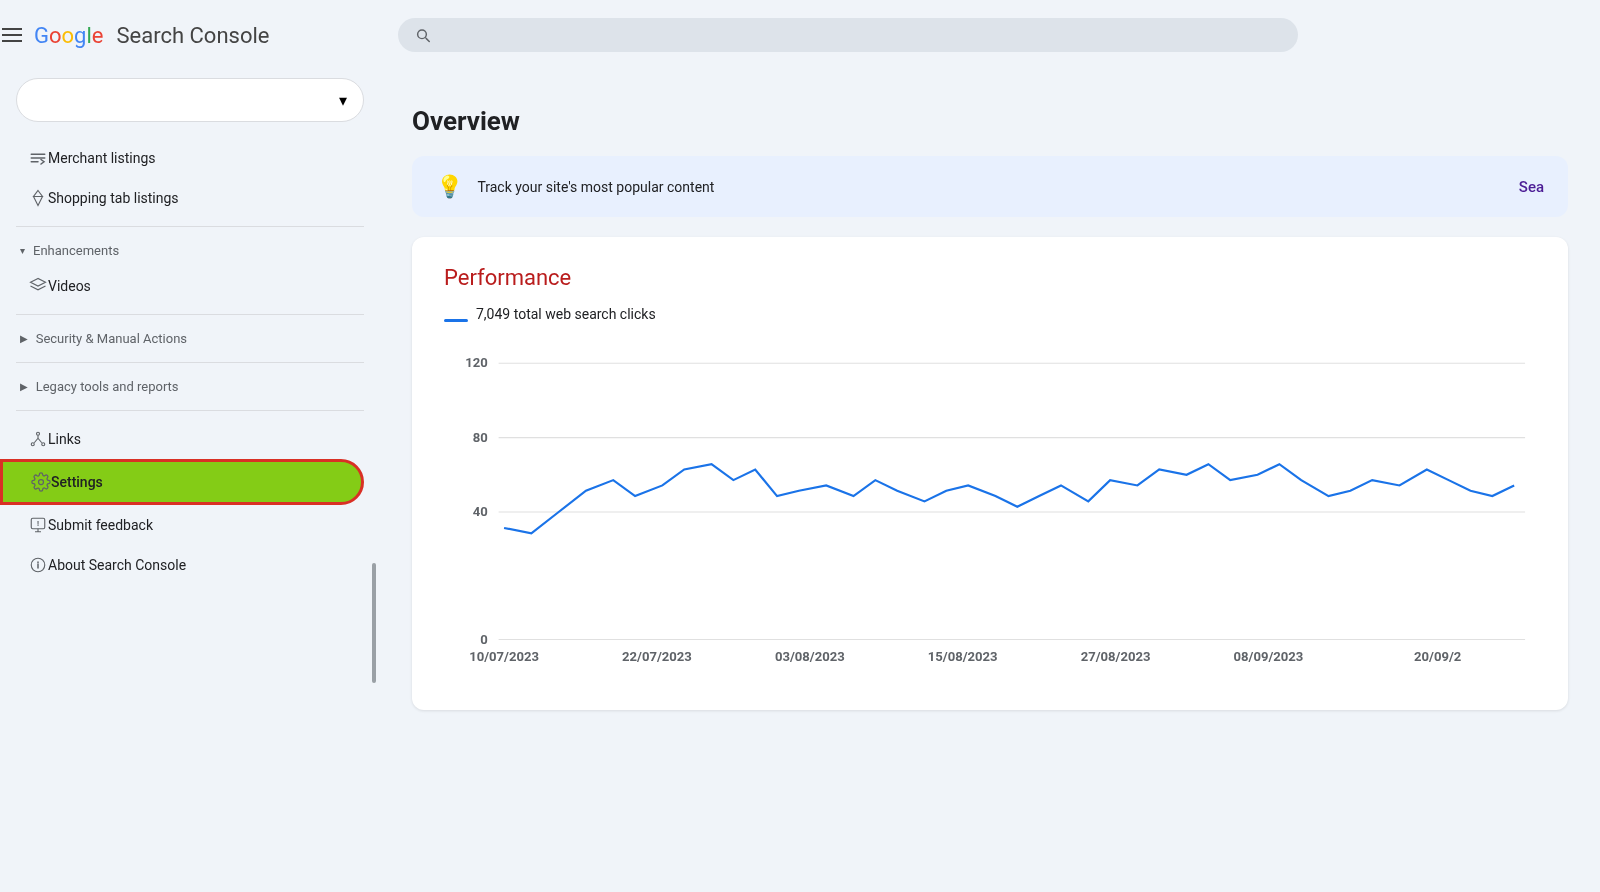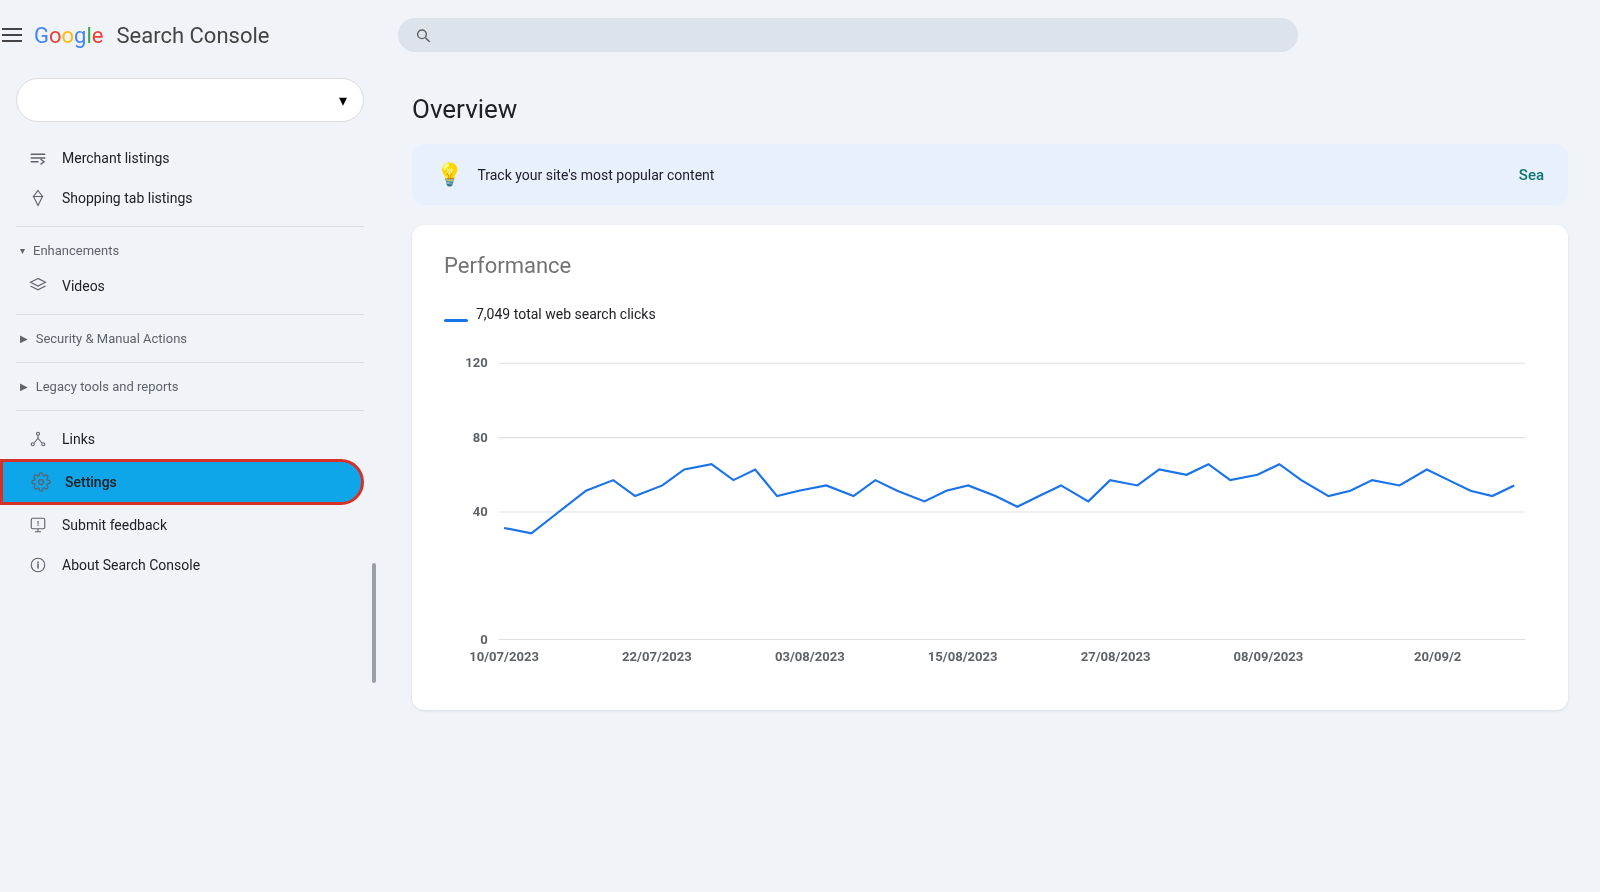--- a/index.html
+++ b/index.html
@@ -122,31 +122,30 @@
       font-size: 13px;
       color: #5f6368;
       cursor: pointer;
     }
     .sidebar-section-label .arrow {
       font-size: 10px;
     }
     .sidebar-item {
       display: flex;
       align-items: center;
-      gap: 14px;
       padding: 10px 20px 10px 28px;
       font-size: 14px;
       color: #202124;
       cursor: pointer;
       border-radius: 0 28px 28px 0;
       margin-right: 16px;
       transition: background 0.2s;
     }
     .sidebar-item.active {
-      background: #0ea5e9;
+      background: #84cc16;
       font-weight: 500;
       border: 3px solid #d93025;
     }
     .sidebar-item .item-icon {
       width: 20px;
       height: 20px;
       display: flex;
       align-items: center;
       justify-content: center;
       color: #5f6368;
@@ -170,23 +169,24 @@
     }
     
     .content {
       flex: 1;
       background: #f0f4f9;
       overflow-y: auto;
       padding: 24px 32px;
     }
     .page-title {
       font-size: 26px;
-      font-weight: 400;
+      font-weight: 700;
       color: #202124;
       margin-bottom: 20px;
+      margin-top: 12px;
     }
     
     .banner {
       background: #e8f0fe;
       border-radius: 12px;
       padding: 18px 24px;
       display: flex;
       align-items: center;
       justify-content: space-between;
       margin-bottom: 20px;
@@ -199,37 +199,37 @@
     .banner-icon {
       font-size: 22px;
       color: #f9ab00;
     }
     .banner-text {
       font-size: 14px;
       color: #202124;
     }
     .banner-link {
       font-size: 15px;
-      color: #0f766e;
+      color: #4c1d95;
       text-decoration: none;
       font-weight: 500;
       white-space: nowrap;
     }
     
     .performance-card {
       background: white;
       border-radius: 12px;
       padding: 28px 32px;
       box-shadow: 0 1px 3px rgba(0,0,0,0.1);
     }
     .performance-title {
       font-size: 22px;
       font-weight: 400;
-      color: #737373;
-      margin-bottom: 28px;
+      color: #b91c1c;
+      margin-bottom: 16px;
     }
     .performance-legend {
       display: flex;
       align-items: flex-end;
       gap: 8px;
       margin-bottom: 20px;
     }
     .legend-line {
       width: 24px;
       height: 3px;

